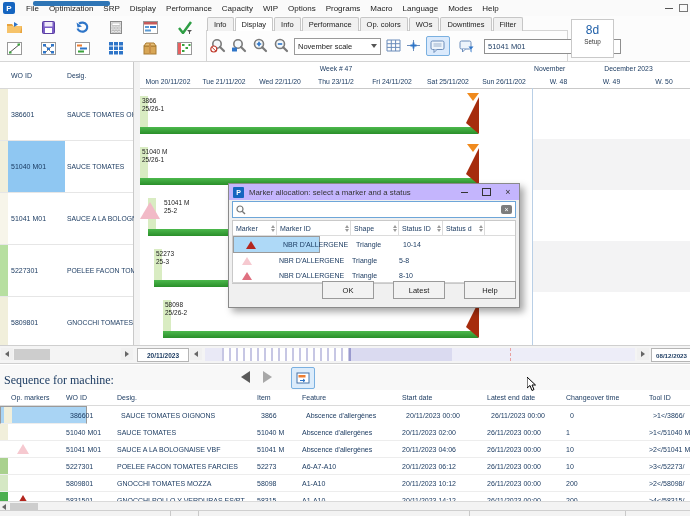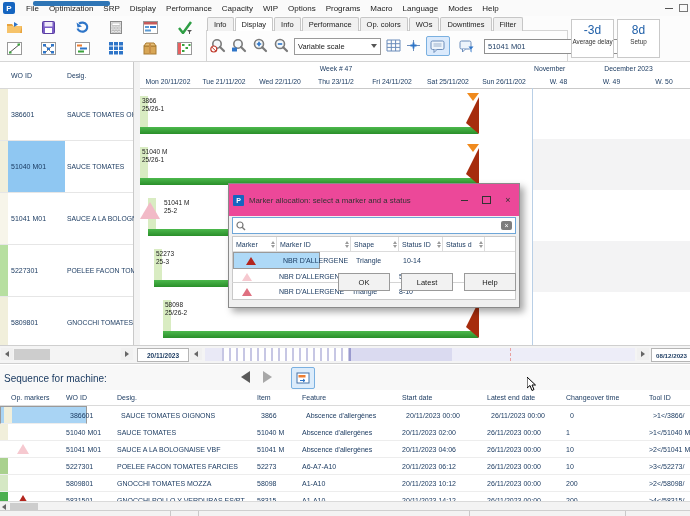--- a/index.html
+++ b/index.html
@@ -73,21 +73,21 @@
   .gtrack{position:absolute;left:205px;top:2px;width:430px;height:13px;background:#e9e9f6;overflow:hidden;}
   .gtick-zone{position:absolute;left:17px;top:0;width:127px;height:13px;
       background:repeating-linear-gradient(90deg,#c7c7e4 0 2px,#ffffff 2px 7px);}
   .gsep{position:absolute;left:144px;top:0;width:2px;height:13px;background:#9a9ace;}
   .glav{position:absolute;left:146px;top:0;width:101px;height:13px;background:#dadaf0;}
   .glight{position:absolute;left:247px;top:0;right:0;height:13px;background:#ededf8;}
   .gpink{position:absolute;left:305px;top:0;height:13px;border-left:1px dashed #e8a0a0;}
   
   .dialog{position:absolute;left:228px;top:183px;width:290px;height:123px;background:#f0f0f0;
           border:1px solid #8a8a8a;box-shadow:4px 4px 7px rgba(0,0,0,.35);z-index:10;}
-  .dlg-title{height:32px;background:#ec4899;display:flex;align-items:center;padding-left:4px;font-size:7.8px;color:#333;text-align:center;}
+  .dlg-title{height:16px;background:#c4b5fd;display:flex;align-items:center;padding-left:4px;font-size:7.8px;color:#333;text-align:center;}
   .dlg-logo{width:11px;height:11px;background:#1565c0;color:#fff;font-weight:bold;font-size:7px;
             display:flex;align-items:center;justify-content:center;border-radius:1px;margin-right:5px;}
   .dlg-ctrl{width:22px;height:18px;display:flex;align-items:center;justify-content:center;color:#333;}
   .dmin{width:7px;border-bottom:1px solid #333;height:1px;}
   .dmax{width:7px;height:6px;border:1px solid #333;}
   .dclose{font-size:9px;line-height:9px;}
   .dlg-search{margin:1px 3px 2px;height:15px;background:#fff;border:1px solid #6ea6d8;
               display:flex;align-items:center;padding:0 3px;}
   .dlg-clear{margin-left:auto;width:11px;height:9px;background:#7d7d7d;border-radius:2px;color:#fff;
              font-size:7px;line-height:9px;text-align:center;}
@@ -98,26 +98,26 @@
   .sortg b,.sortg i{display:block;width:0;height:0;border-left:2.5px solid transparent;border-right:2.5px solid transparent;}
   .sortg b{border-bottom:3px solid #9a9a9a;margin-bottom:1px;}
   .sortg i{border-top:3px solid #9a9a9a;}
   .dr{display:flex;height:15px;align-items:center;font-size:7px;color:#17375e;}
   .dr.sel{background:#aed9f7;}
   .dc{padding-left:3px;overflow:hidden;white-space:nowrap;height:100%;display:flex;align-items:center;}
   .dtri{width:0;height:0;border-left:5px solid transparent;border-right:5px solid transparent;margin-left:6px;}
   .dc0{width:40px;flex:none;}.dc1{width:70px;flex:none;}.dc2{width:44px;flex:none;}
   .dc3{width:40px;flex:none;}.dc4{width:38px;flex:none;}
   .dlg-sep{position:absolute;left:3px;right:3px;bottom:24px;border-top:1px solid #d4d4d4;}
-  .dlg-footer{position:absolute;bottom:16px;right:3px;display:flex;gap:11px;justify-content:center;}
+  .dlg-footer{position:absolute;bottom:8px;right:3px;display:flex;gap:19px;justify-content:center;}
   .dbtn{width:50px;height:16px;background:#f2f2f2;border:1px solid #9a9a9a;font-size:7.5px;color:#222;
         display:flex;align-items:center;justify-content:center;}
   
   .seqbar{position:absolute;top:365px;left:0;right:0;height:25px;background:#f8f8f8;}
-  .seqlab{position:absolute;left:4px;top:8px;font-size:10px;color:#17375e;}
+  .seqlab{position:absolute;left:4px;top:8px;font-size:12px;color:#17375e;font-family:Liberation Serif, serif;}
   .seqsel{position:absolute;left:97px;top:3px;width:130px;height:17px;border:1px solid #9a9a9a;background:#fff;
           display:flex;align-items:center;padding-left:4px;font-size:7.5px;color:#17375e;}
   .seqprev{position:absolute;left:241px;top:6px;width:0;height:0;border-top:6px solid transparent;
            border-bottom:6px solid transparent;border-right:9px solid #5a5a5a;}
   .seqnext{position:absolute;left:263px;top:6px;width:0;height:0;border-top:6px solid transparent;
            border-bottom:6px solid transparent;border-left:9px solid #a8a8a8;}
   .seqbtn{position:absolute;left:291px;top:2px;width:22px;height:20px;border:1px solid #7ab0e0;
           background:#dcecfb;border-radius:2px;display:flex;align-items:center;justify-content:center;}
   
   .ops{position:absolute;top:390px;left:0;width:690px;}
@@ -308,21 +308,21 @@
             <circle cx="7" cy="6" r="4.5" fill="#f4f8fb" stroke="#7a7a7a" stroke-width="1.6"></circle>
             <line x1="10.2" y1="9.2" x2="14" y2="13" stroke="#7a7a7a" stroke-width="2.2" stroke-linecap="round"></line>
             <path d="M4.8 6h4.4M7 3.8v4.4" stroke="#2e75c8" stroke-width="1.6"></path>
           </svg></span>
       <span><svg width="16" height="15">
             <circle cx="7" cy="6" r="4.5" fill="#f4f8fb" stroke="#7a7a7a" stroke-width="1.6"></circle>
             <line x1="10.2" y1="9.2" x2="14" y2="13" stroke="#7a7a7a" stroke-width="2.2" stroke-linecap="round"></line>
             <path d="M4.8 6h4.4" stroke="#2e75c8" stroke-width="1.6"></path>
           </svg></span>
       <span class="sel">
-          <span>Variable scale</span>
+          <span>November scale</span>
           <span class="chev"></span>
         </span>
       <span><svg width="15" height="13">
             <path d="M1 1h13v11H1z" fill="none" stroke="#6b8cba"></path>
             <path d="M5.3 1v11M9.6 1v11M1 4.7h13M1 8.4h13" stroke="#6b8cba"></path>
           </svg></span>
       <span><svg width="15" height="13">
             <path d="M7.5 1v11M1 6.5h13" stroke="#6b8cba"></path>
             <path d="M4.5 6.5h6M7.5 3.5v6" stroke="#2e75c8" stroke-width="1.8"></path>
           </svg></span>
@@ -338,24 +338,20 @@
             <rect x="1" y="1" width="11" height="8" rx="1.5" fill="#eef4fb" stroke="#6b8cba"></rect>
             <path d="M3.5 9l0 3 3-3" fill="#eef4fb" stroke="#6b8cba"></path>
             <path d="M9.5 6.5h5l-2 2.5v3.5l-1-1V9z" fill="#2e75c8"></path>
           </svg>
         </span>
       <input class="ti" style="width: 92px;" value="51041 M01">
       <input class="ti" style="width: 24px;" value="0010">
     </div>
 
     <div class="stats" id="stats">
-        <div class="stat">
-          <div class="stat-value">-3d</div>
-          <div class="stat-label">Average delay</div>
-        </div>
         <div class="stat">
           <div class="stat-value">8d</div>
           <div class="stat-label">Setup</div>
         </div>
       </div>
   </div>
 
   <div class="gpanel">
     <div class="ltable">
       <div class="lt-header">

